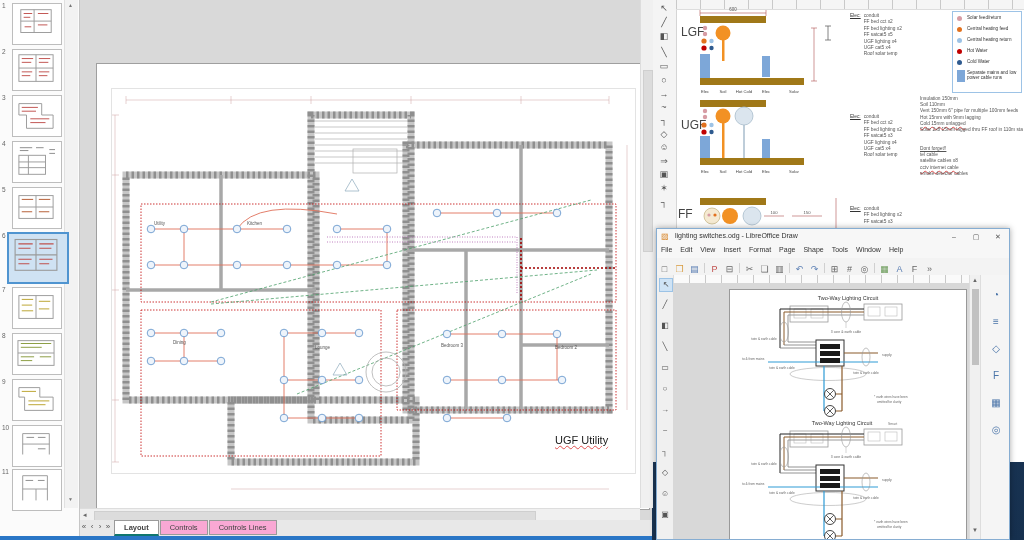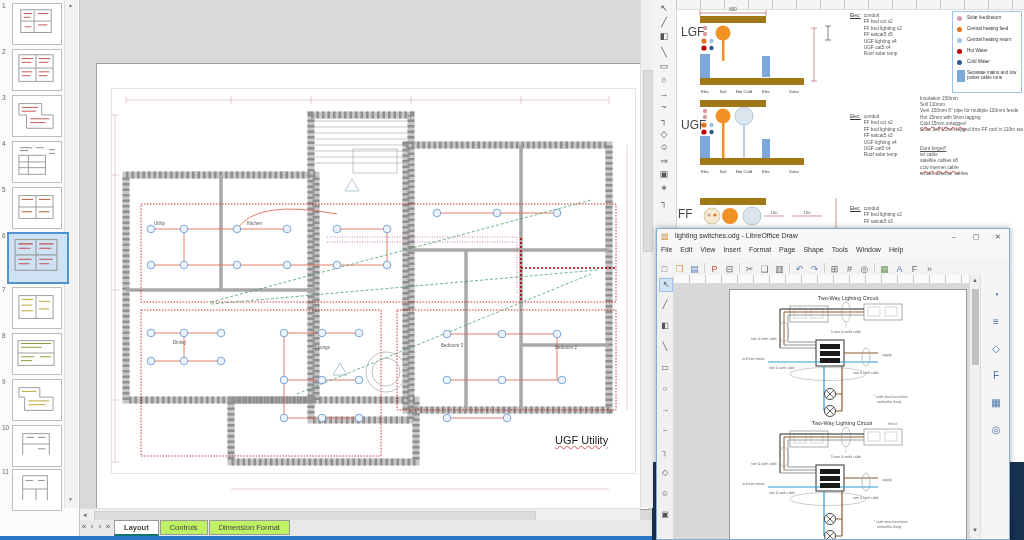--- a/index.html
+++ b/index.html
@@ -25,21 +25,21 @@
   #canvas-m{left:80px;top:0;width:560px;height:508px;background:#d9d9d9;}
   #page-m{position:absolute;left:16px;top:63px;width:552px;height:445px;background:#fff;border:1px solid #9f9f9f;}
   #margin-guide{position:absolute;left:14px;top:24px;width:523px;height:384px;border:1px solid #e3e3e3;}
   #caption{position:absolute;left:458px;top:370px;font-size:11px;color:#1a1a1a;
     text-decoration-line:underline;text-decoration-style:wavy;text-decoration-color:#e05050;text-decoration-thickness:1px;}
   #vscroll-m{left:640px;top:0;width:12px;height:508px;background:#f0f0f0;border-left:1px solid #ddd;}
   #hscroll-m{left:80px;top:508px;width:560px;height:12px;background:#f0f0f0;border-top:1px solid #ddd;font-size:7px;color:#666;}
   .hthumb{position:absolute;left:14px;top:2px;width:440px;height:8px;background:#dcdcdc;border:1px solid #cfcfcf;}
   #tabbar{left:80px;top:520px;width:572px;height:16px;background:#e8e8e8;font-size:7.5px;color:#444;}
   .tabnav{display:inline-block;width:8px;color:#555;font-size:8px;vertical-align:top;line-height:14px;text-align:center;}
-  .ltab{display:inline-block;height:13px;padding:0 9px;border:1px solid #9a9a9a;background:#bef264;line-height:13px;margin-right:1px;}
+  .ltab{display:inline-block;height:13px;padding:0 9px;border:1px solid #9a9a9a;background:#f9a8d4;line-height:13px;margin-right:1px;}
   .ltab.active{background:#fff;font-weight:bold;border-bottom:2px solid #0f766e;}
   #taskbar{left:0;top:536px;width:652px;height:4px;background:#2a76c6;}
   
   #svc-win{left:652px;top:0;width:372px;height:462px;background:#fff;overflow:hidden;}
   #svc-tools{position:absolute;left:0;top:0;width:24px;height:462px;background:#f4f4f4;border-right:1px solid #d5d5d5;}
   .vti{position:absolute;left:4px;width:16px;height:12px;font-size:9px;line-height:12px;color:#555;text-align:center;}
   #svc-ruler{position:absolute;left:24px;top:0;width:348px;height:9px;background:#f5f5f5;border-bottom:1px solid #ddd;
     background-image:repeating-linear-gradient(to right,#c9c9c9 0 1px,transparent 1px 24px);}
   .seclbl{position:absolute;font-size:12px;color:#444;}
   .noteblk{position:absolute;font-size:4.8px;line-height:6.4px;color:#555;white-space:nowrap;}
@@ -468,21 +468,21 @@
 
     <div id="vscroll-m" class="abs">
       <div style="position:absolute;left:2px;top:70px;width:8px;height:180px;background:#dcdcdc;border:1px solid #cfcfcf"></div>
     </div>
     <div id="hscroll-m" class="abs">
       <span style="position:absolute;left:3px;top:2px">◂</span>
       <div class="hthumb"></div>
     </div>
     <div id="tabbar" class="abs">
       <span class="tabnav">«</span><span class="tabnav">‹</span><span class="tabnav">›</span><span class="tabnav">»</span>
-      <span class="ltab active">Layout</span><span class="ltab">Controls</span><span class="ltab">Dimension Format</span>
+      <span class="ltab active">Layout</span><span class="ltab">Controls</span><span class="ltab">Controls Lines</span>
     </div>
     <div id="taskbar" class="abs"></div>
   </div>
 
   <div class="win" id="lit-win">
     <div id="lit-title">
       <span class="appico">▨</span>
       <span class="ttl">lighting switches.odg - LibreOffice Draw</span>
       <span class="wbtn" style="right:44px">–</span>
       <span class="wbtn" style="right:22px">▢</span>

